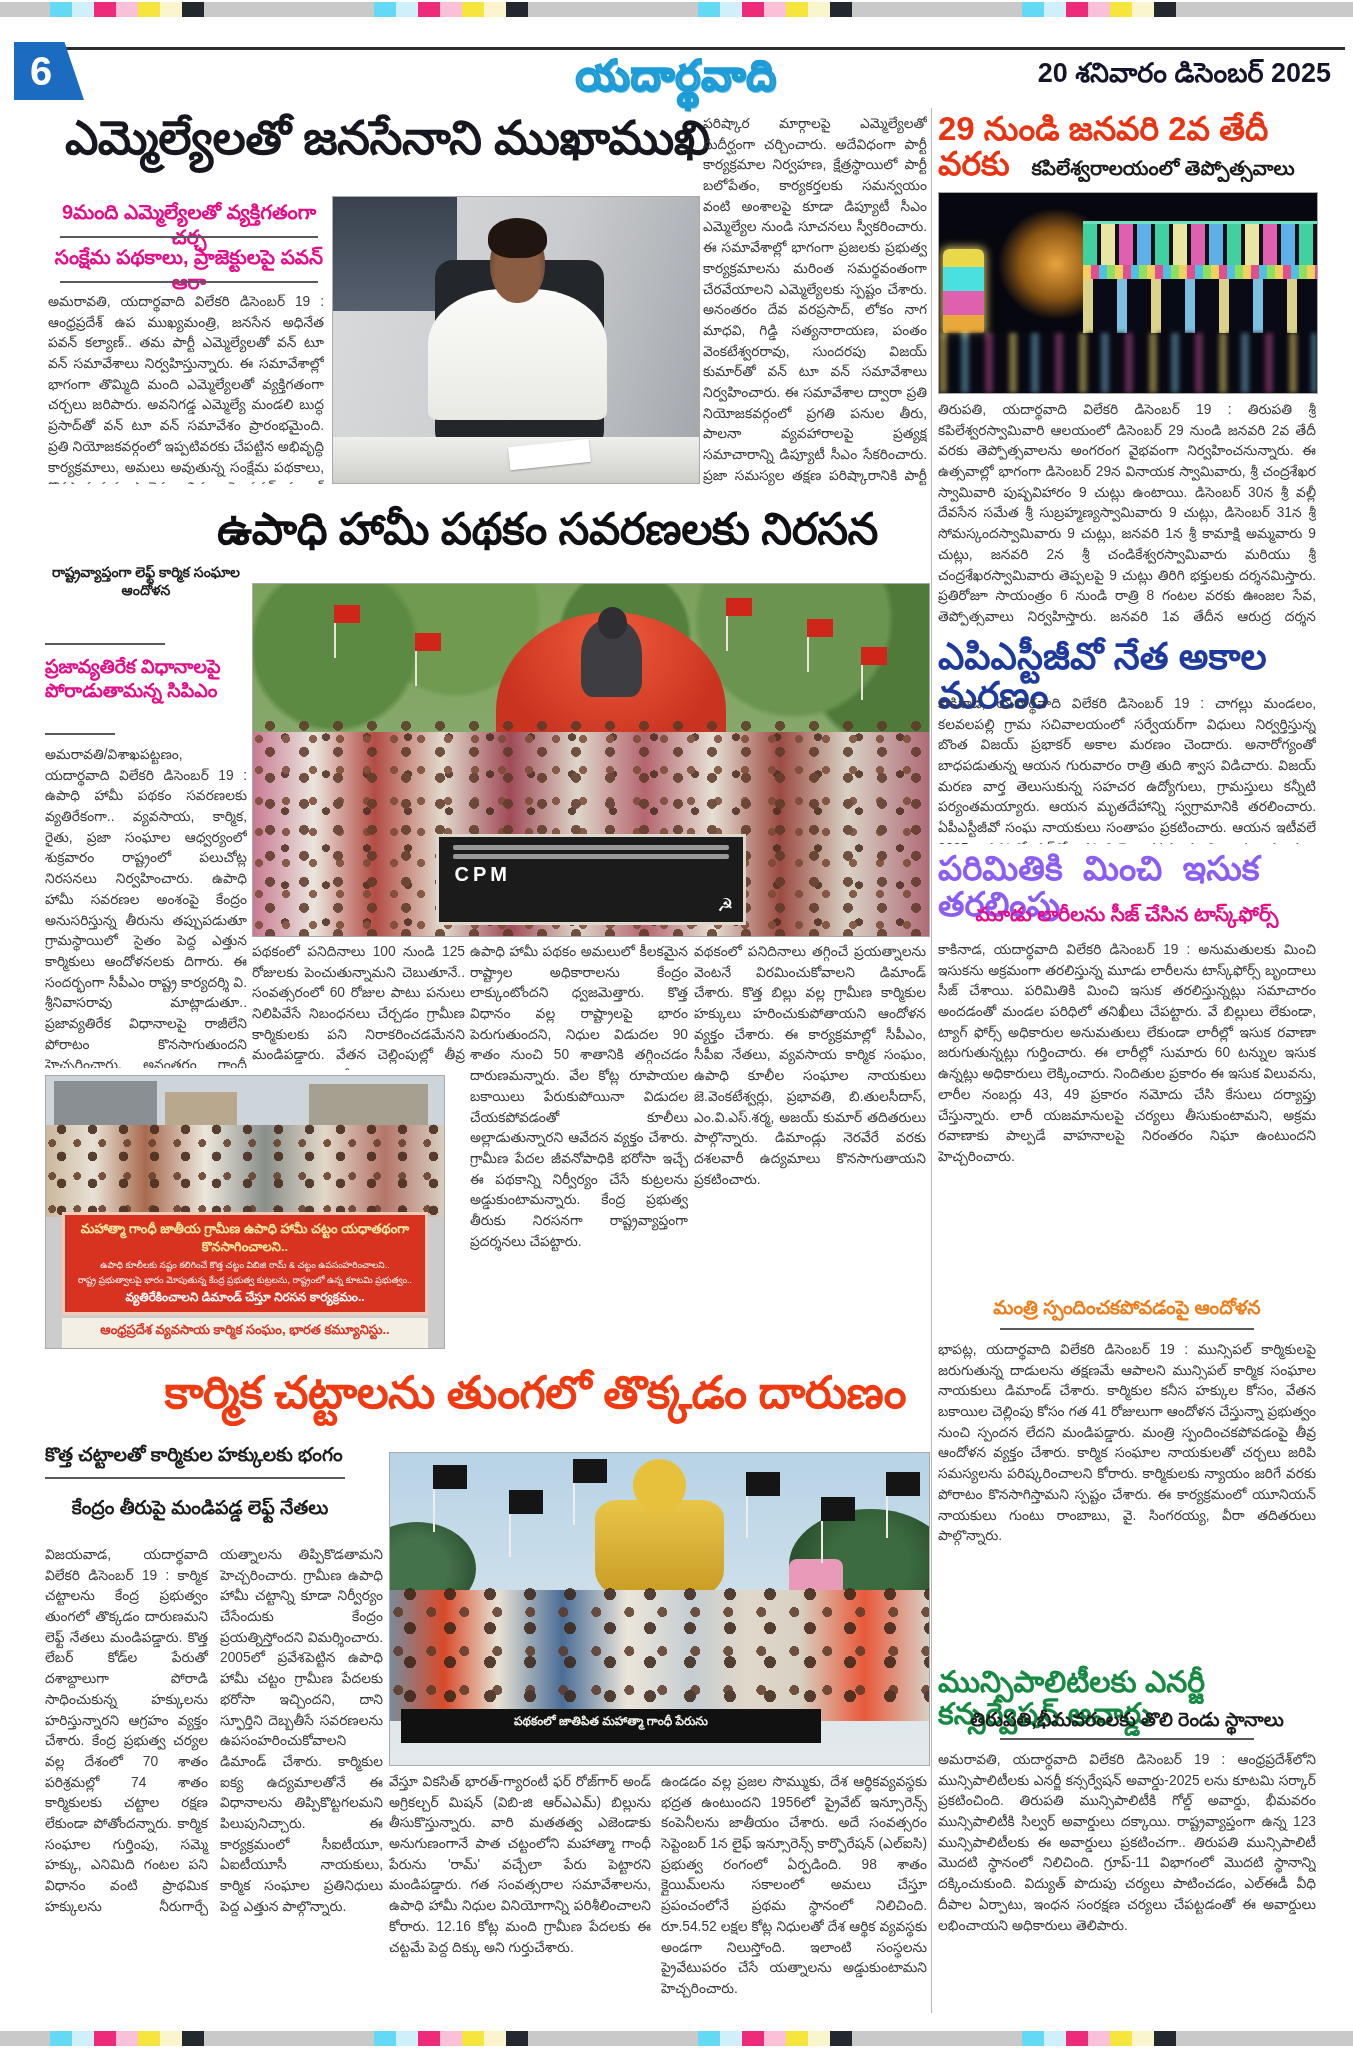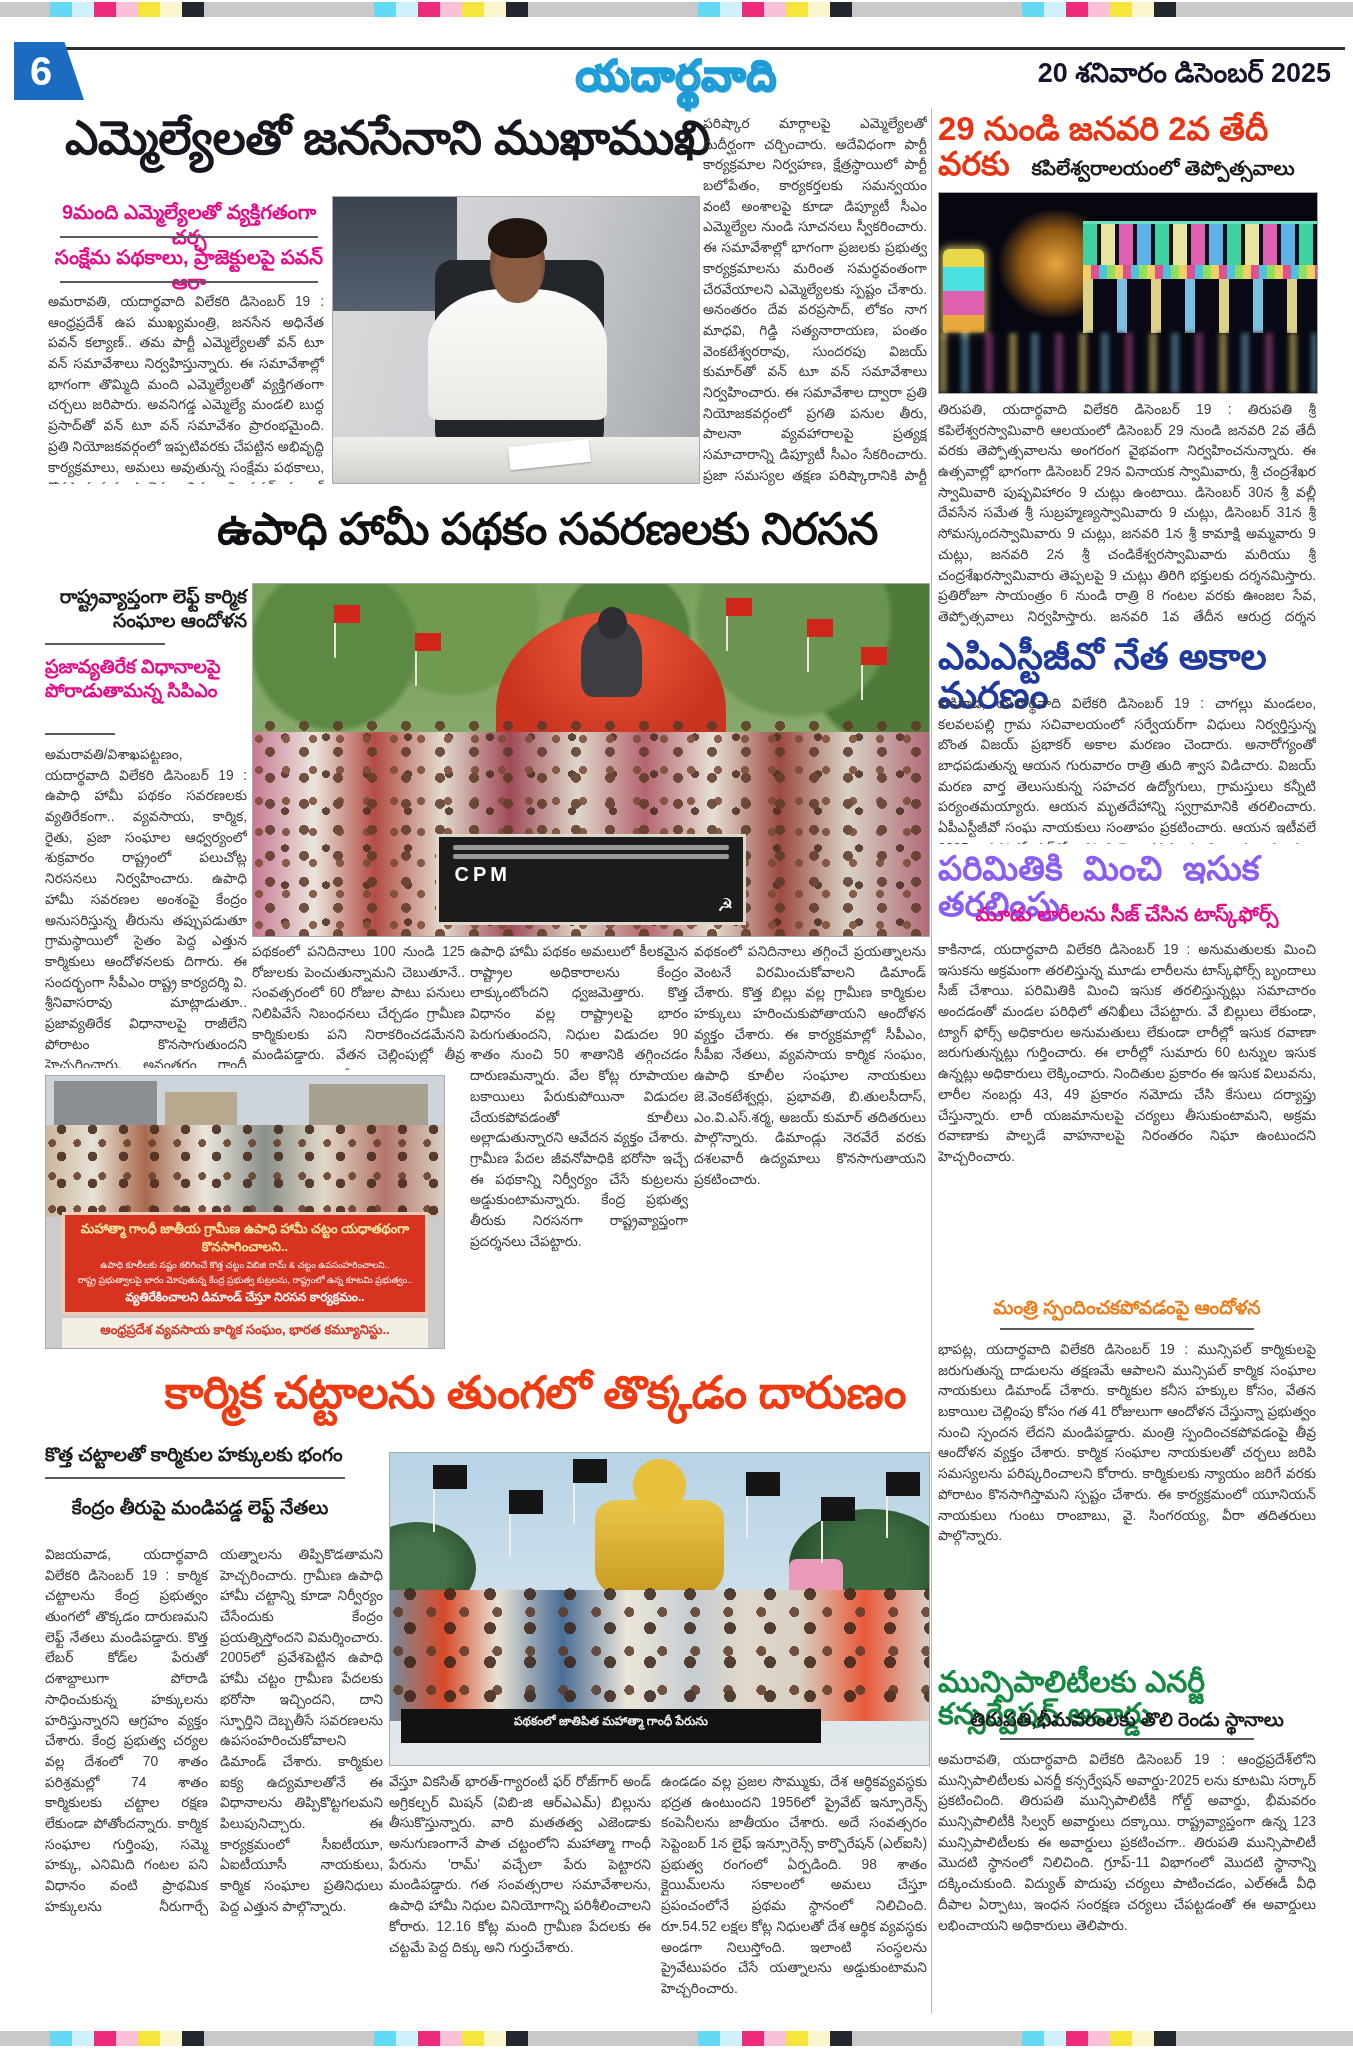--- a/index.html
+++ b/index.html
@@ -145,21 +145,21 @@
     <div class="p1-hair"></div>
     <div class="p1-desk"></div>
     <div class="p1-paper"></div>
   </div>
 
   <div class="abs body-text" style="left:48px;top:292px;width:276px;height:192px">అమరావతి, యదార్థవాది విలేకరి డిసెంబర్ 19 : ఆంధ్రప్రదేశ్ ఉప ముఖ్యమంత్రి, జనసేన అధినేత పవన్ కల్యాణ్.. తమ పార్టీ ఎమ్మెల్యేలతో వన్ టూ వన్ సమావేశాలు నిర్వహిస్తున్నారు. ఈ సమావేశాల్లో భాగంగా తొమ్మిది మంది ఎమ్మెల్యేలతో వ్యక్తిగతంగా చర్చలు జరిపారు. అవనిగడ్డ ఎమ్మెల్యే మండలి బుద్ధ ప్రసాద్‌తో వన్ టూ వన్ సమావేశం ప్రారంభమైంది. ప్రతి నియోజకవర్గంలో ఇప్పటివరకు చేపట్టిన అభివృద్ధి కార్యక్రమాలు, అమలు అవుతున్న సంక్షేమ పథకాలు, కొనసాగుతున్న ప్రాజెక్టుల వివరాలపై పవన్ కల్యాణ్ సమీక్షించారు. అలాగే నియోజకవర్గాల్లో ఎదురవుతున్న సమస్యలు, ప్రజల నుంచి వస్తున్న ఫిర్యాదులు, వాటి</div>
   <div class="abs body-text" style="left:703px;top:114px;width:224px;height:372px">పరిష్కార మార్గాలపై ఎమ్మెల్యేలతో సుదీర్ఘంగా చర్చించారు. అదేవిధంగా పార్టీ కార్యక్రమాల నిర్వహణ, క్షేత్రస్థాయిలో పార్టీ బలోపేతం, కార్యకర్తలకు సమన్వయం వంటి అంశాలపై కూడా డిప్యూటీ సీఎం ఎమ్మెల్యేల నుండి సూచనలు స్వీకరించారు. ఈ సమావేశాల్లో భాగంగా ప్రజలకు ప్రభుత్వ కార్యక్రమాలను మరింత సమర్థవంతంగా చేరవేయాలని ఎమ్మెల్యేలకు స్పష్టం చేశారు. అనంతరం దేవ వరప్రసాద్, లోకం నాగ మాధవి, గిడ్డి సత్యనారాయణ, పంతం వెంకటేశ్వరరావు, సుందరపు విజయ్ కుమార్‌తో వన్ టూ వన్ సమావేశాలు నిర్వహించారు. ఈ సమావేశాల ద్వారా ప్రతి నియోజకవర్గంలో ప్రగతి పనుల తీరు, పాలనా వ్యవహారాలపై ప్రత్యక్ష సమాచారాన్ని డిప్యూటీ సీఎం సేకరించారు. ప్రజా సమస్యల తక్షణ పరిష్కారానికి పార్టీ యంత్రాంగం ముందుండాలని పిలుపునిచ్చారు.</div>
 
   <div class="abs h-main h2c" style="left:48px;top:505px;width:830px">ఉపాధి హామీ పథకం సవరణలకు నిరసన</div>
 
-  <div class="abs kick kblack" style="left:45px;top:585px;width:202px;font-size:19px;text-align:right">రాష్ట్రవ్యాప్తంగా లెఫ్ట్ కార్మిక సంఘాల ఆందోళన</div>
+  <div class="abs kick kblack" style="left:45px;top:564px;width:202px;font-size:14px;text-align:center">రాష్ట్రవ్యాప్తంగా లెఫ్ట్ కార్మిక సంఘాల ఆందోళన</div>
   <div class="abs rule" style="left:45px;top:643px;width:120px"></div>
   <div class="abs kick magenta" style="left:45px;top:655px;width:202px;font-size:19px;text-align:left">ప్రజావ్యతిరేక విధానాలపై పోరాడుతామన్న సిపిఎం</div>
   <div class="abs rule" style="left:45px;top:733px;width:70px"></div>
 
   <div class="photo" style="left:252px;top:583px;width:676px;height:352px">
     <div class="p2-green"></div>
     <div class="p2-tent"></div>
     <div class="p2-statue"></div>
     <div class="p2-statuehead"></div>
     <div class="p2-crowdbase"></div>

